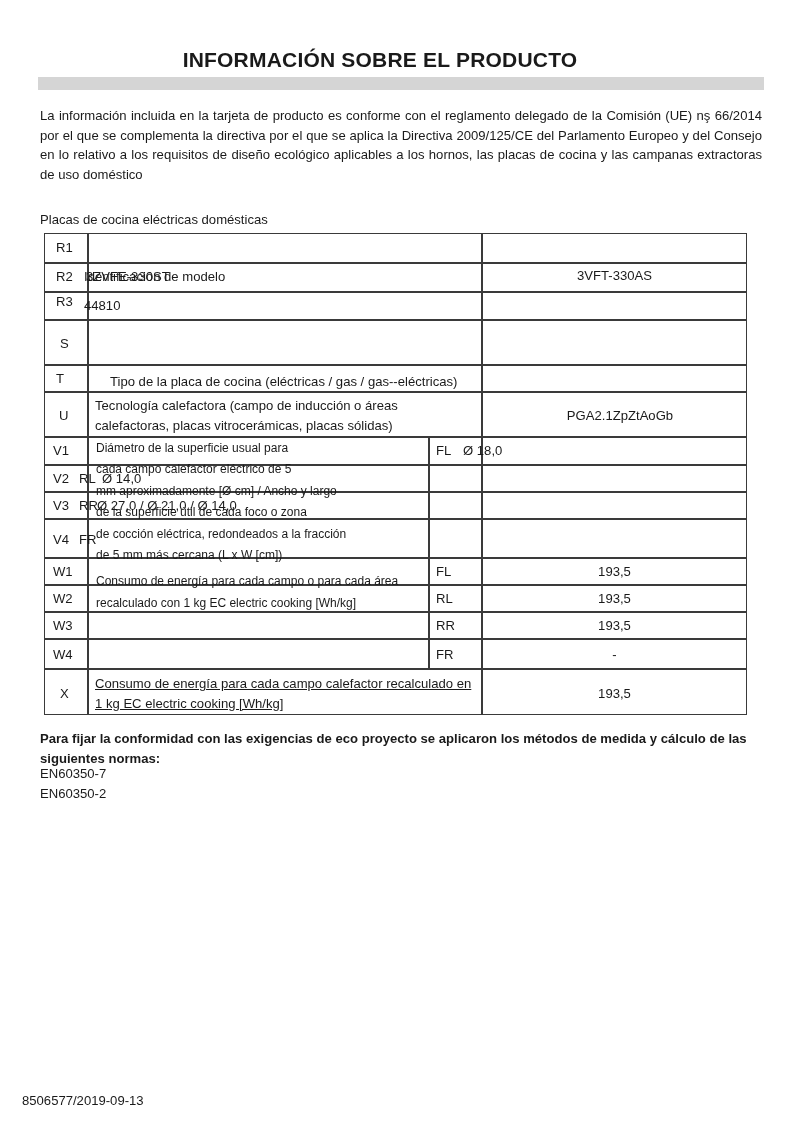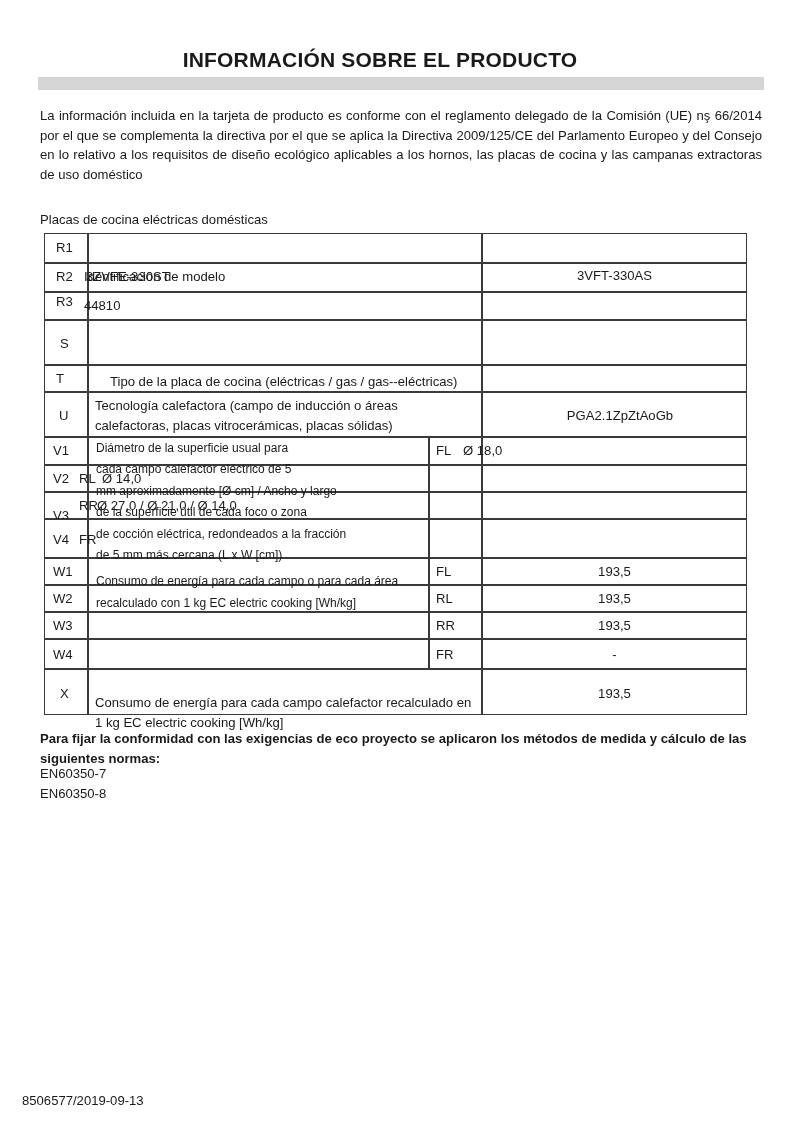--- a/index.html
+++ b/index.html
@@ -196,21 +196,21 @@
 
     <div class="cellbox" style="left:0;top:232px;width:44px;height:27px;"></div>
     <div class="txt" style="left:9px;top:236px;">V2</div>
     <div class="cellbox" style="left:44px;top:232px;width:341px;height:27px;"></div>
     <div class="cellbox" style="left:385px;top:232px;width:53px;height:27px;"></div>
     <div class="cellbox" style="left:438px;top:232px;width:265px;height:27px;"></div>
     <div class="txt" style="left:35px;top:236px;z-index:4;">RL</div>
     <div class="txt" style="left:58px;top:236px;z-index:4;">Ø 14,0</div>
 
     <div class="cellbox" style="left:0;top:259px;width:44px;height:27px;"></div>
-    <div class="txt" style="left:9px;top:263px;margin-top:10px;">V3</div>
+    <div class="txt" style="left:9px;top:263px;">V3</div>
     <div class="cellbox" style="left:44px;top:259px;width:341px;height:27px;"></div>
     <div class="cellbox" style="left:385px;top:259px;width:53px;height:27px;"></div>
     <div class="cellbox" style="left:438px;top:259px;width:265px;height:27px;"></div>
     <div class="txt" style="left:35px;top:263px;z-index:4;">RR</div>
     <div class="txt" style="left:53px;top:263px;z-index:4;">Ø 27,0 / Ø 21,0 / Ø 14,0</div>
 
     <div class="cellbox" style="left:0;top:286px;width:44px;height:39px;"></div>
     <div class="txt" style="left:9px;top:297px;">V4</div>
     <div class="cellbox" style="left:44px;top:286px;width:341px;height:39px;"></div>
     <div class="cellbox" style="left:385px;top:286px;width:53px;height:39px;"></div>
@@ -254,25 +254,25 @@
     <div class="cellbox" style="left:385px;top:406px;width:53px;height:30px;"></div>
     <div class="txt" style="left:392px;top:412px;">FR</div>
     <div class="cellbox" style="left:438px;top:406px;width:265px;height:30px;"></div>
     <div class="ctr" style="left:438px;top:412px;width:265px;">-</div>
 
     <div class="desc-overlay" style="left:52px;top:338px;width:330px;line-height:21.5px;">Consumo de energía para cada campo o para cada área recalculado con 1 kg EC electric cooking [Wh/kg]</div>
 
     <div class="cellbox" style="left:0;top:436px;width:44px;height:46px;"></div>
     <div class="txt" style="left:16px;top:451px;">X</div>
     <div class="cellbox" style="left:44px;top:436px;width:394px;height:46px;"></div>
-    <div class="txt wrapped" style="left:51px;top:460px;width:380px;">Consumo de energía para cada campo calefactor recalculado en 1 kg EC electric cooking [Wh/kg]</div>
+    <div class="txt wrapped" style="left:51px;top:441px;width:380px;text-decoration:underline;">Consumo de energía para cada campo calefactor recalculado en 1 kg EC electric cooking [Wh/kg]</div>
     <div class="cellbox" style="left:438px;top:436px;width:265px;height:46px;"></div>
     <div class="ctr" style="left:438px;top:451px;width:265px;">193,5</div>
 
   </div>
 
   <div class="norms-head">Para fijar la conformidad con las exigencias de eco proyecto se aplicaron los métodos de medida y cálculo de las siguientes normas:</div>
   <div class="norm-line-1">EN60350-7</div>
-  <div class="norm-line-2">EN60350-8</div>
+  <div class="norm-line-2">EN60350-2</div>
 
   <div class="page-footer">8506577/2019-09-13</div>
 
 </div>
 
 </body></html>

